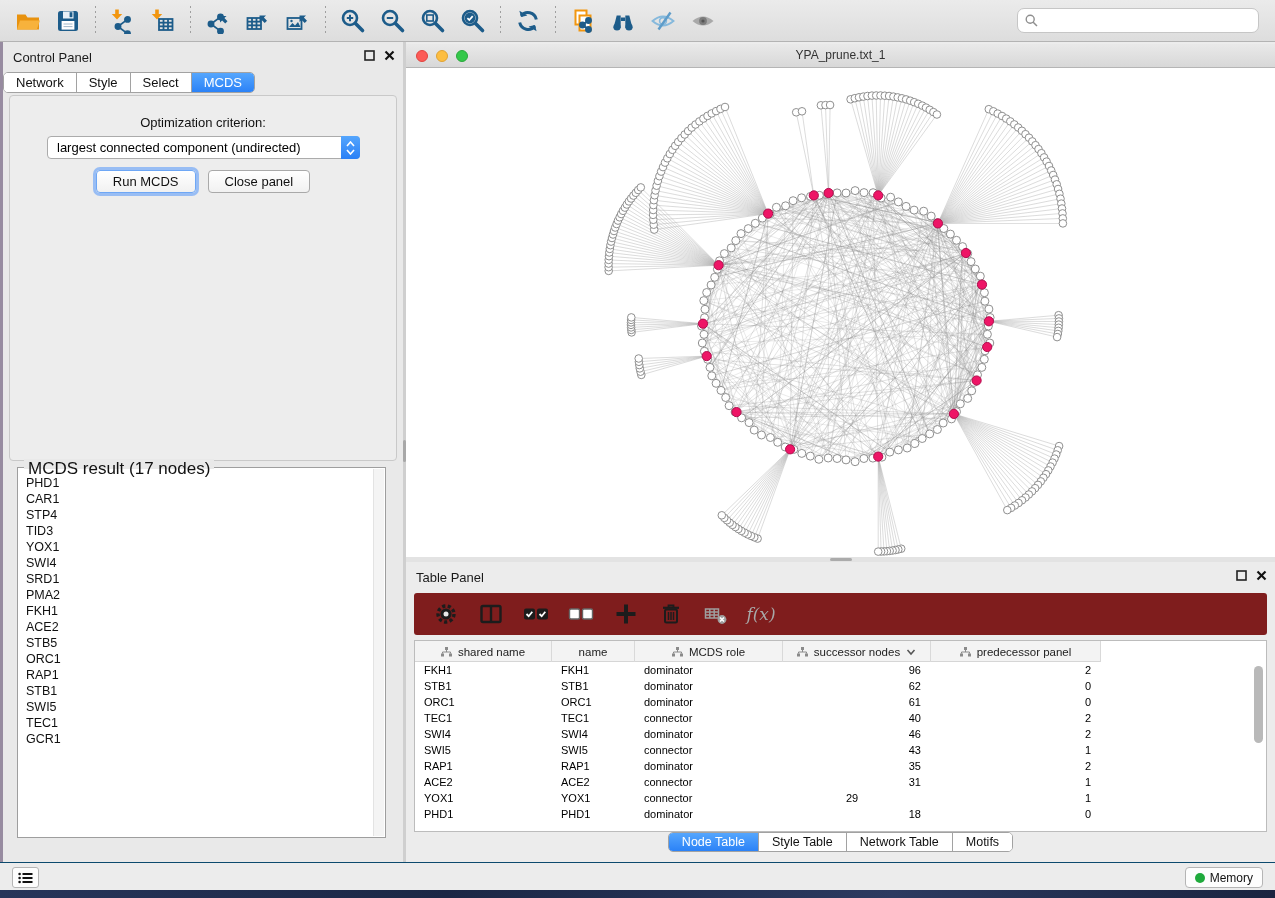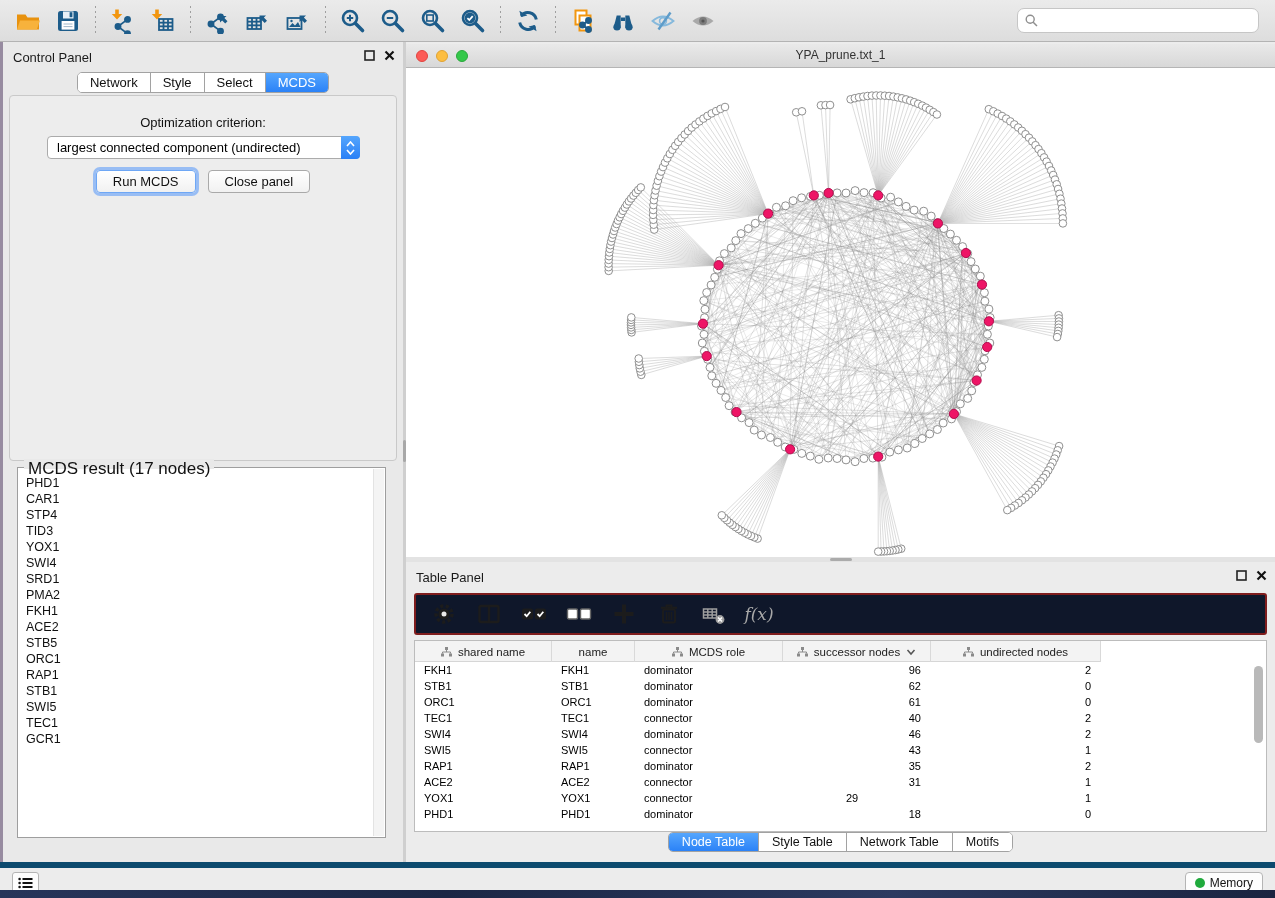--- a/index.html
+++ b/index.html
@@ -28,21 +28,21 @@
   #control-panel { position:absolute; left:3px; top:42px; width:400px; height:820px;
     background:#e9e9e9; }
   .panel-title { position:absolute; left:10px; top:8px; font-size:13px; color:#1a1a1a; }
   .panel-ctrls { position:absolute; right:8px; top:8px; display:flex; gap:9px; align-items:center; }
   .seg-group { display:inline-flex; border:1px solid #a2a2a2; border-radius:5px;
     overflow:hidden; background:#fff; }
   .seg { padding:2px 12px; font-size:13px; color:#111; border-left:1px solid #a2a2a2;
     background:#fff; white-space:nowrap; }
   .seg:first-child { border-left:none; }
   .seg.active { background:linear-gradient(#55a6fd,#2b82f7); color:#fff; }
-  #cp-tabs { position:absolute; left:0; top:30px; width:100%; text-align:center; }
+  #cp-tabs { position:absolute; left:0; top:30px; width:100%; text-align:left; }
   #cp-card { position:absolute; left:6px; top:53px; width:388px; height:366px;
     background:#ededed; border:1px solid #c9c9c9; border-radius:4px; }
   #opt-label { position:absolute; left:0; top:19px; width:100%; text-align:center;
     font-size:13px; color:#111; }
   #opt-select { position:absolute; left:37px; top:40px; width:313px; height:23px;
     background:#fff; border:1px solid #ababab; border-radius:4px;
     display:flex; align-items:center; font-size:13px; }
   #opt-select .sel-text { flex:1; padding-left:9px; white-space:nowrap; overflow:hidden; }
   #opt-select .stepper { width:19px; height:23px; margin-right:-1px;
     background:linear-gradient(#55a6fd,#2a80f6); border-radius:0 4px 4px 0;
@@ -80,42 +80,42 @@
   .light.yellow { background:#fdbe41; border:1px solid #e0a333; }
   .light.green { background:#34c84a; border:1px solid #2aa83c; }
   #net-title { position:absolute; left:0; top:4px; width:100%; text-align:center;
     font-size:12px; color:#333; }
   #net-view { position:absolute; left:0; top:24px; width:869px; height:489px; background:#fff; }
 
   
   #table-panel { position:absolute; left:406px; top:562px; width:869px; height:300px;
     background:#ececec; }
   #tp-toolbar { position:absolute; left:8px; top:31px; width:853px; height:42px;
-    background:#0f172a; border:2px solid #7f1d1d; border-radius:3px;
+    background:#7f1d1d; border:4px solid #7f1d1d; border-radius:3px;
     display:flex; align-items:center; gap:17px; padding-left:14px; }
   .tp-icon { display:flex; align-items:center; justify-content:center; width:28px; height:28px; }
   .fx-label { font-family:"DejaVu Serif", serif; font-style:italic; font-size:17px; color:#a8a8a8; }
   #tp-tablewrap { position:absolute; left:8px; top:78px; width:853px; height:192px;
     background:#fff; border:1px solid #bcbcbc; }
   #tp-header { position:absolute; left:0; top:0; height:21px; display:flex;
     background:#f3f3f3; border-bottom:1px solid #d6d6d6; }
   .th { display:flex; align-items:center; justify-content:center; gap:6px;
     font-size:11.5px; color:#222; border-right:1px solid #d9d9d9; height:21px; }
   #tp-body { position:absolute; left:0; top:21px; right:0; bottom:0; overflow:hidden; }
   .tr { display:flex; height:16px; }
   .td { font-size:11px; color:#000; line-height:16px; padding-left:9px; white-space:nowrap; }
   .td.num { text-align:right; padding-left:0; padding-right:10px; }
   #tp-scroll { position:absolute; right:3px; top:25px; width:9px; height:77px;
     background:#b9b9b9; border-radius:4.5px; }
   #tp-tabs { position:absolute; left:0; top:270px; width:100%; text-align:center; }
   #tp-tabs .seg { font-size:12.5px; padding:2px 13px; }
 
   
   #status-bar { position:absolute; left:0; top:862px; width:1275px; height:28px;
-    background:#ececec; border-top:6px solid #0c4a6e; }
+    background:#ececec; border-top:1px solid #0c4a6e; }
   #task-btn { position:absolute; left:12px; top:4px; width:27px; height:21px;
     background:#fdfdfd; border:1px solid #b5b5b5; border-radius:3px;
     display:flex; align-items:center; justify-content:center; }
   #memory-btn { position:absolute; right:12px; top:4px; height:21px;
     background:#fdfdfd; border:1px solid #b5b5b5; border-radius:4px;
     display:flex; align-items:center; gap:5px; padding:0 9px; font-size:12px; color:#111; }
   #memory-dot { width:10px; height:10px; border-radius:50%; background:#1faa3c; }
 </style>
 </head>
 <body>
@@ -1380,21 +1380,21 @@
             <polyline points="1.5,2 5,6 8.5,2" fill="none" stroke="#555" stroke-width="1.5"></polyline>
           </svg>
         </div>
         <div class="th" style="width: 170px;">
           <svg width="11" height="10" viewBox="0 0 11 10">
             <rect x="4" y="0" width="3" height="3" fill="#8a8a8a"></rect>
             <rect x="0" y="6.5" width="3" height="3" fill="#8a8a8a"></rect>
             <rect x="8" y="6.5" width="3" height="3" fill="#8a8a8a"></rect>
             <path d="M5.5 3v2M1.5 6.5V5h8v1.5" fill="none" stroke="#8a8a8a" stroke-width="1"></path>
           </svg>
-          <span>undirected nodes</span>
+          <span>predecessor panel</span>
         </div>
       </div>
     <div id="tp-body">
         <div class="tr">
           <div class="td" style="width: 137px;">FKH1</div>
           <div class="td" style="width: 83px;">FKH1</div>
           <div class="td" style="width: 148px;">dominator</div>
           <div class="td num" style="width: 148px;">96</div>
           <div class="td num" style="width: 170px;">2</div>
         </div>

